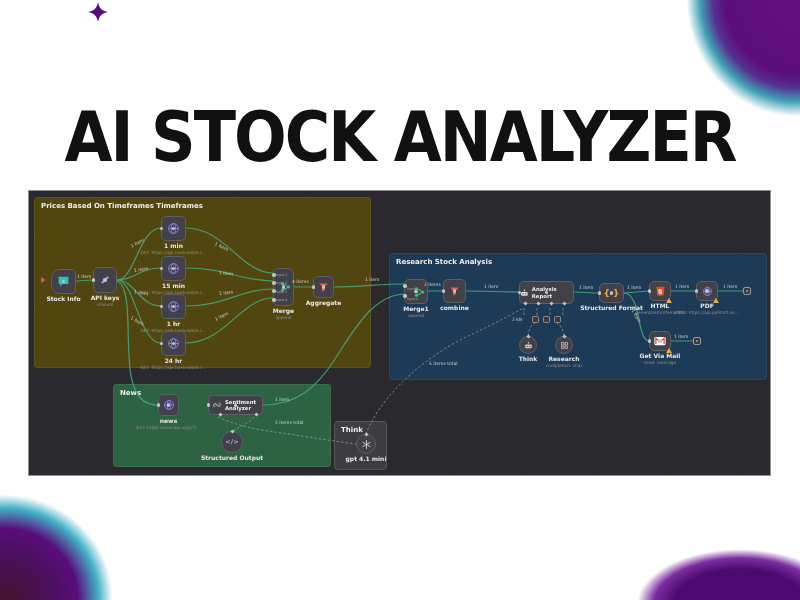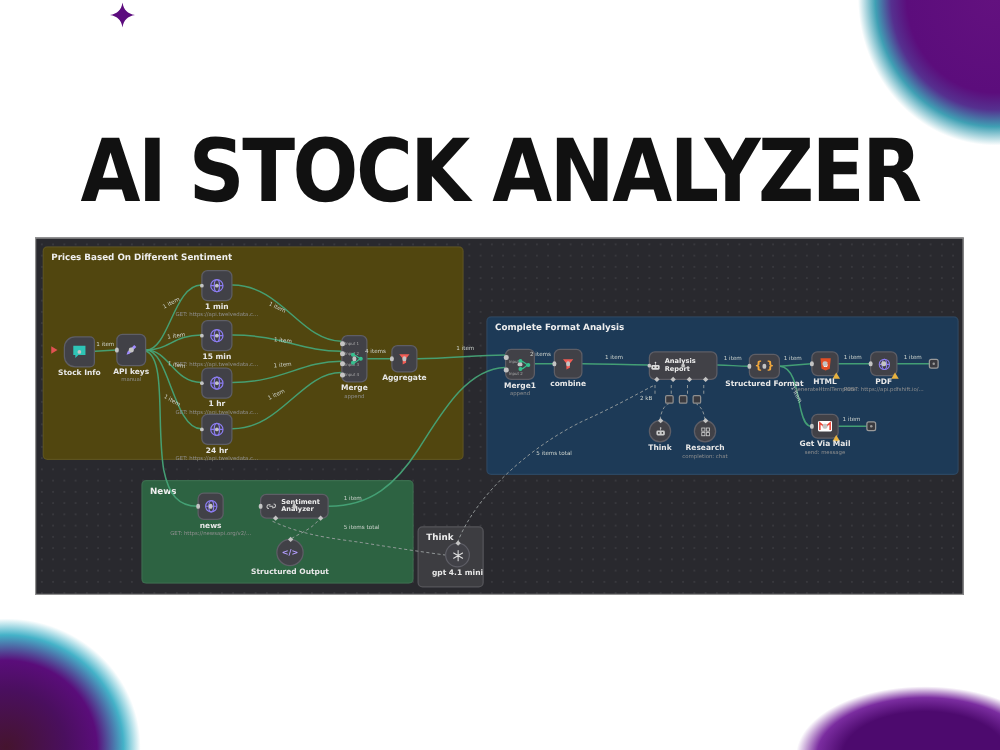--- a/index.html
+++ b/index.html
@@ -83,24 +83,24 @@
   </svg>
   <div class="blob blob-tr"></div>
   <div class="blob blob-bl"></div>
   <div class="blob blob-br"></div>
 
   <h1 class="title">AI STOCK ANALYZER</h1>
 
   <div class="canvas">
 
     <div class="group g1">
-      <span class="gtitle">Prices Based On Different Sentiment</span>
+      <span class="gtitle">Prices Based On Timeframes Timeframes</span>
     </div>
     <div class="group g2">
-      <span class="gtitle">Complete Format Analysis</span>
+      <span class="gtitle">Research Stock Analysis</span>
     </div>
     <div class="group g3">
       <span class="gtitle">News</span>
     </div>
     <div class="group g4">
       <span class="gtitle">Think</span>
     </div>
 
     <svg class="edges" width="741" height="284" viewBox="0 0 741 284">
       <g class="e">

